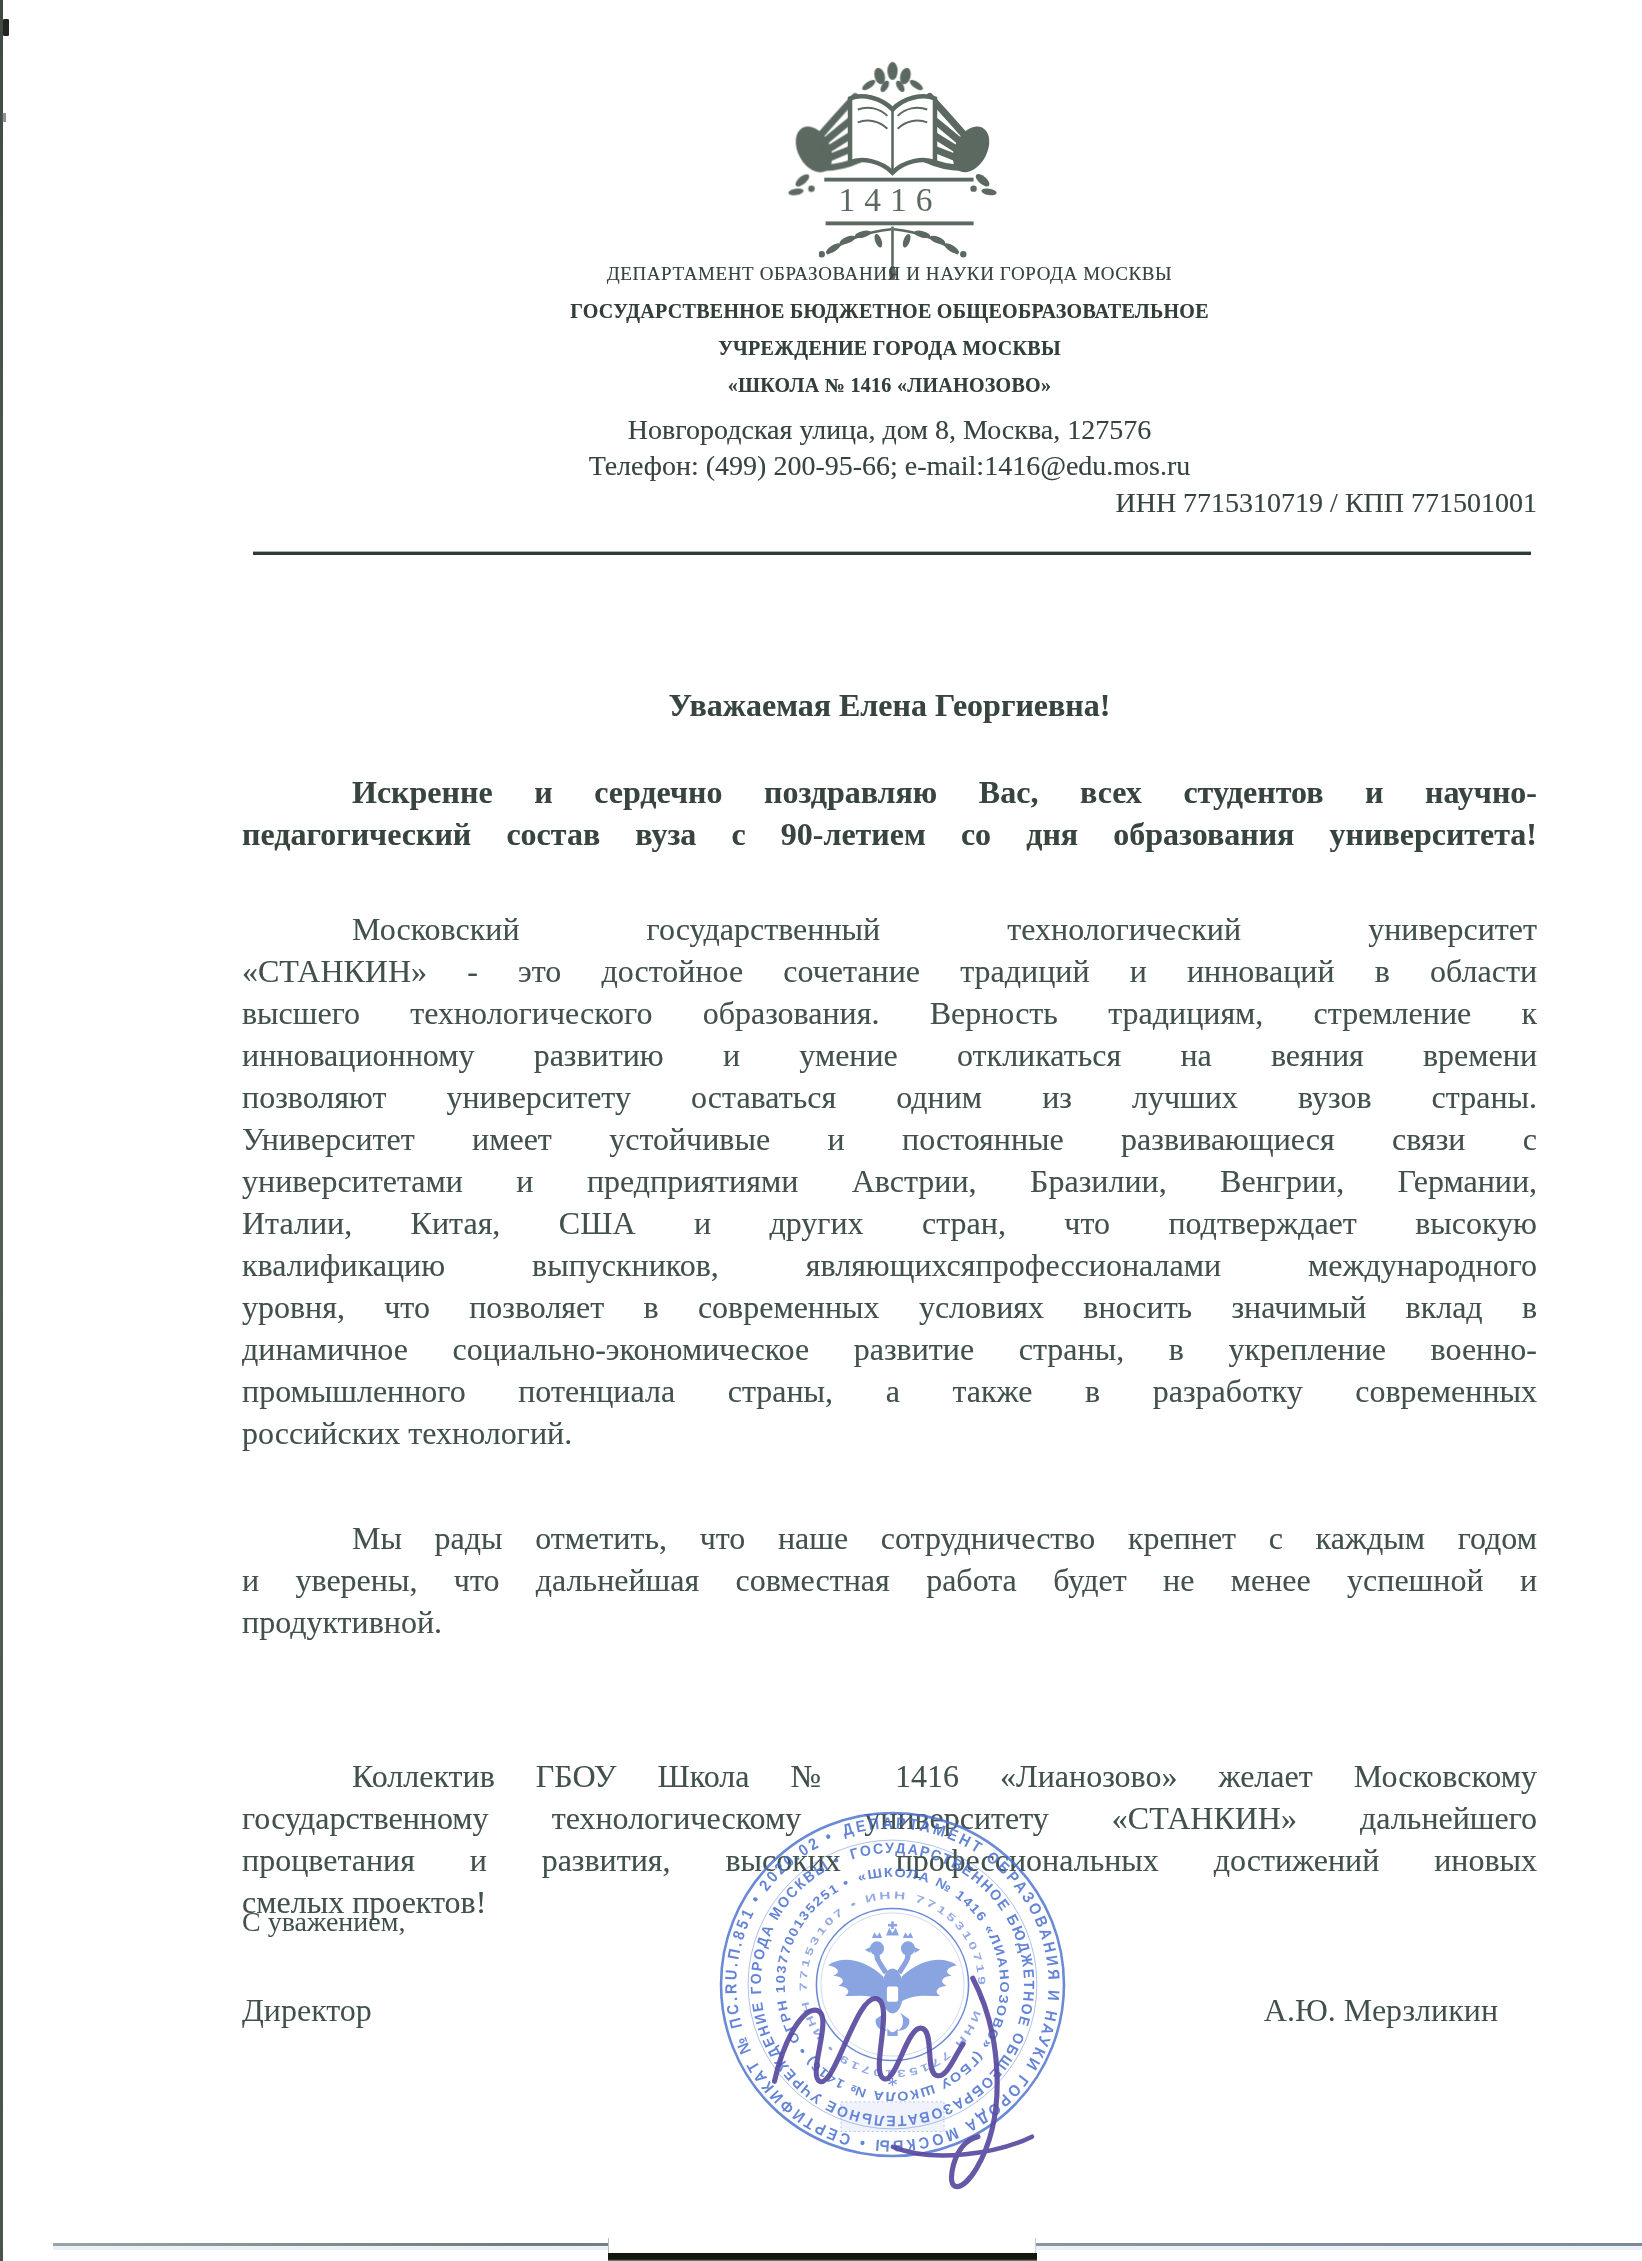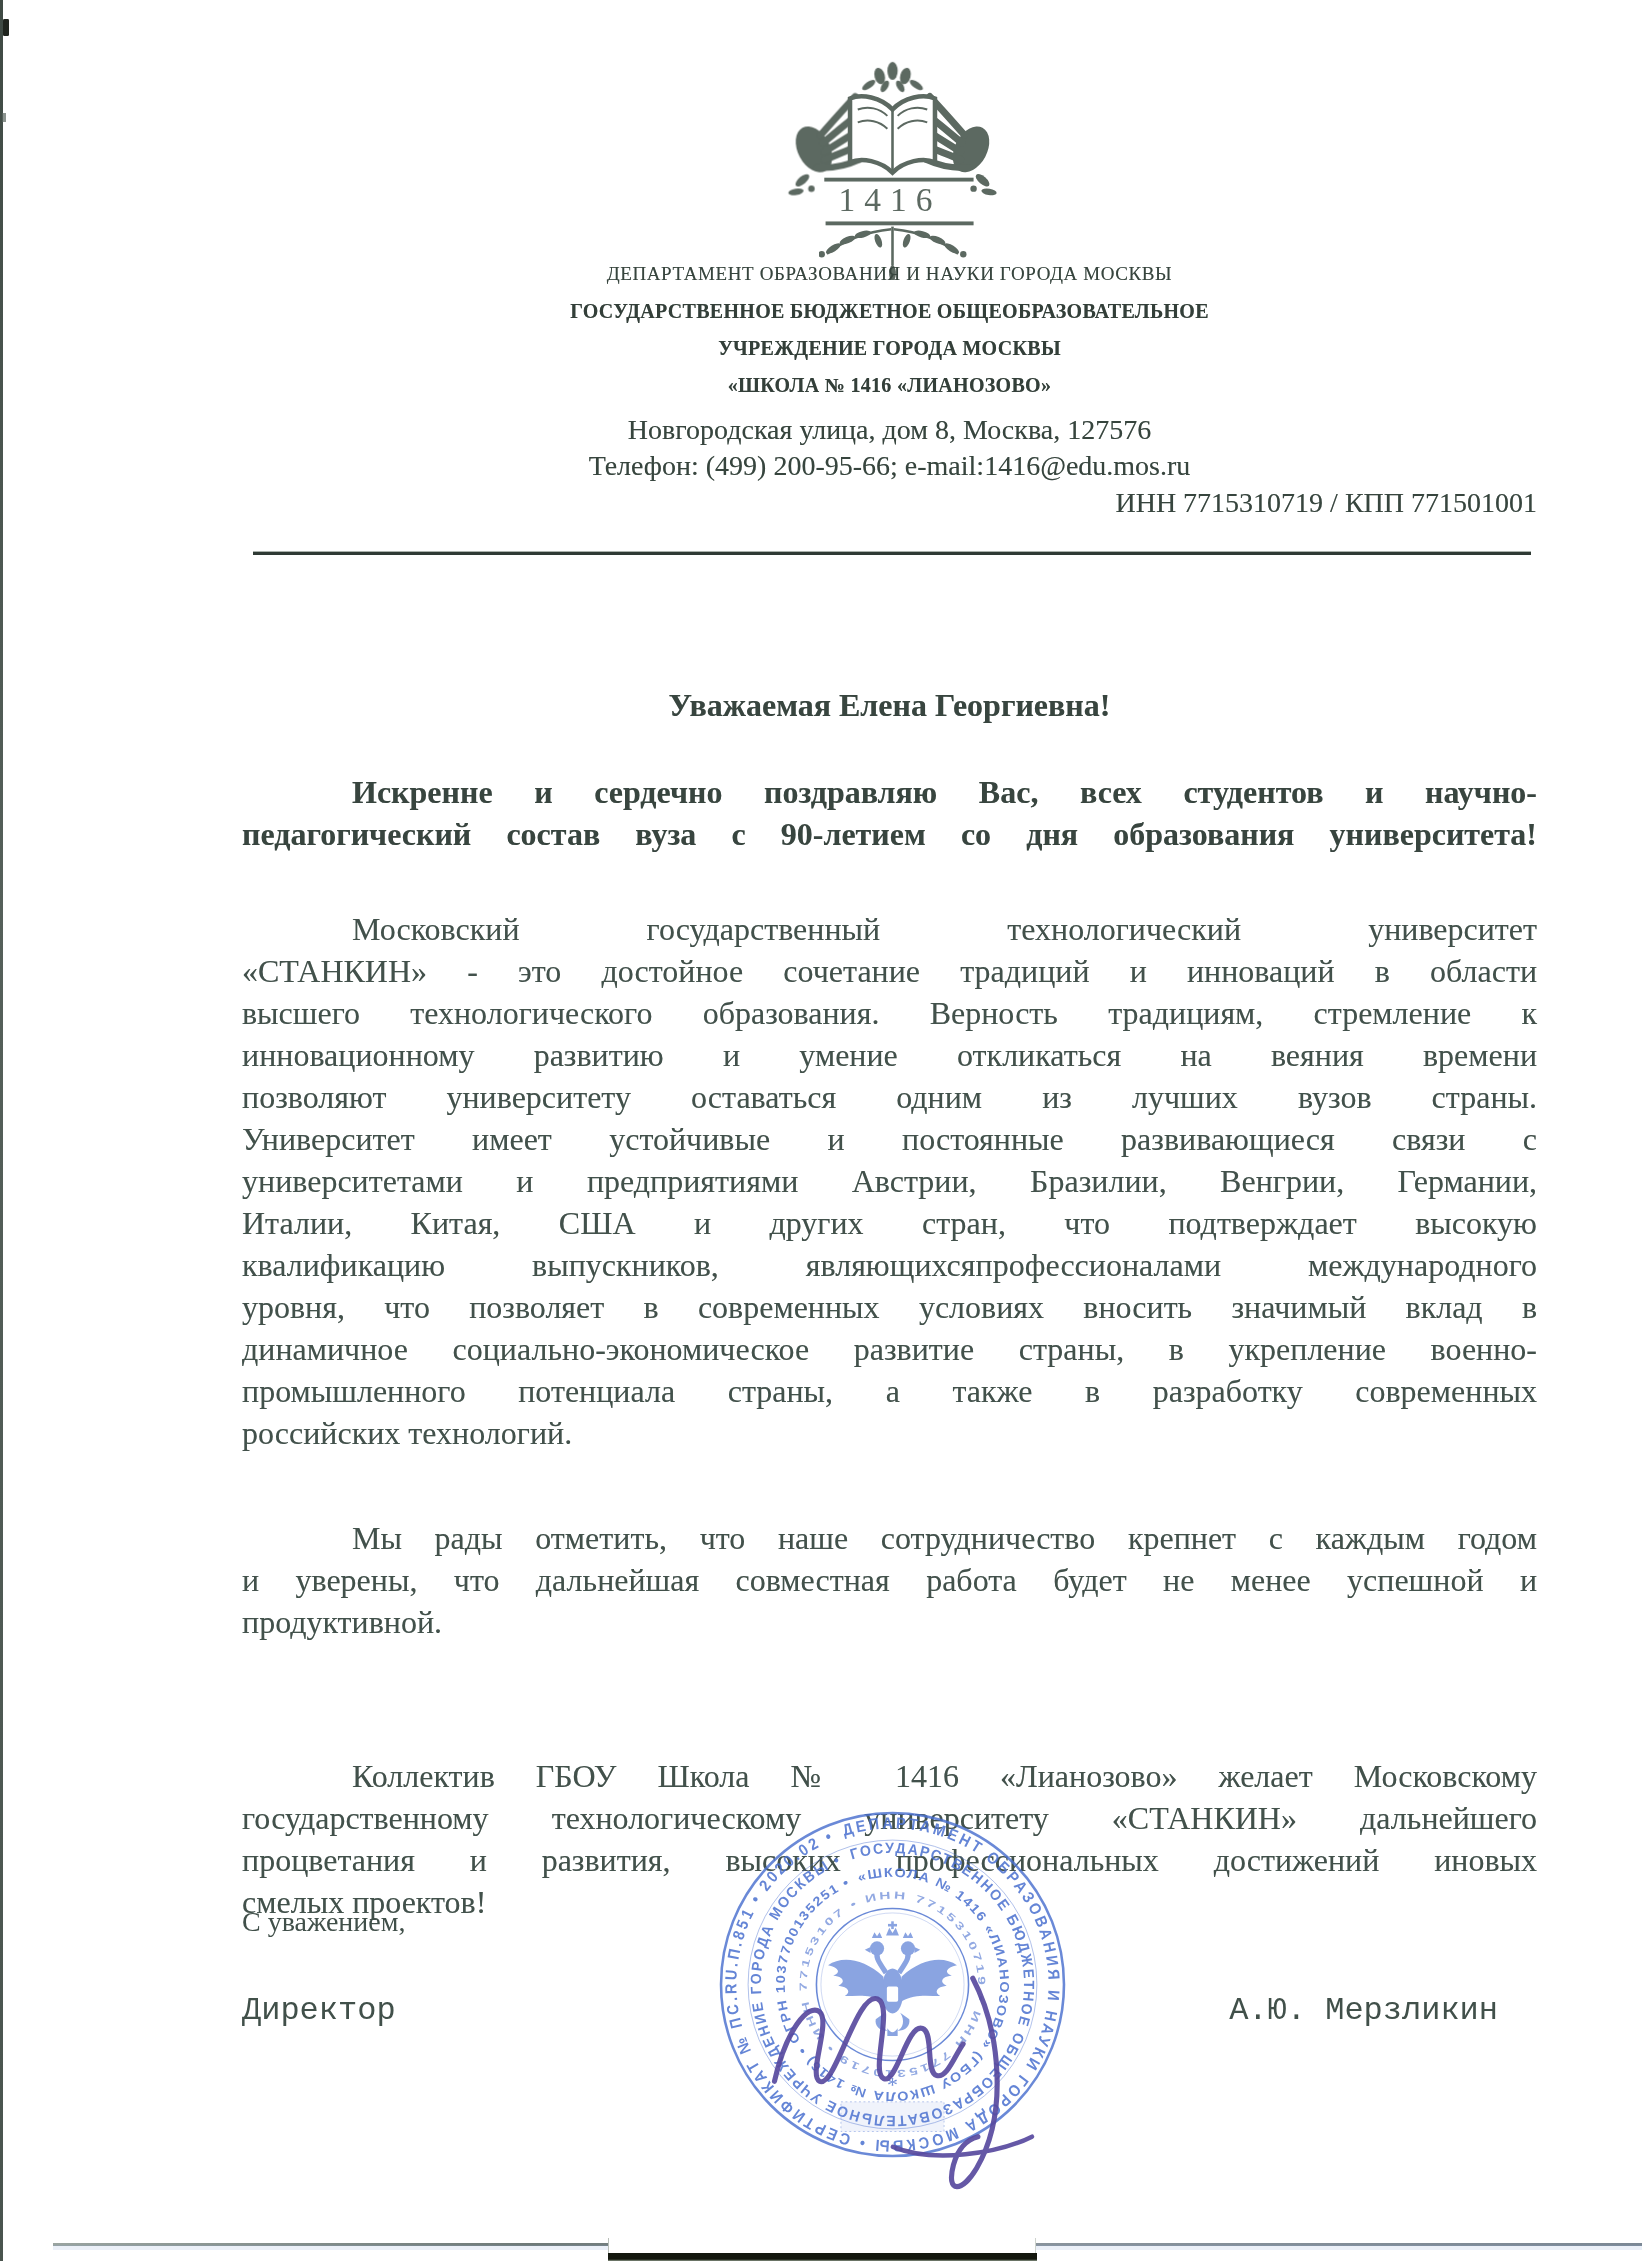--- a/index.html
+++ b/index.html
@@ -37,21 +37,21 @@
     text-shadow:0 0 0.6px rgba(66,81,75,.35);}
   .line{width:100%;}
   .j{text-align:justify;text-align-last:justify;}
   .ind{text-indent:110px;}
   .b{font-weight:bold;color:#38453f;}
   .salut{top:687px;left:242px;width:1295px;text-align:center;font-size:32px;line-height:37px;
     font-weight:bold;color:#38453f;text-shadow:0 0 0.6px rgba(56,69,63,.4);}
   .p1{top:771px;} .p2{top:908px;} .p3{top:1517px;} .p4{top:1755px;}
   .closing{top:1903px;left:242px;font-size:28px;line-height:37px;}
   .signrow{top:1992px;left:242px;width:1295px;display:flex;justify-content:space-between;
-    font-size:32px;line-height:37px;font-family:Liberation Mono, monospace;}
+    font-size:32px;line-height:37px;}
   .signer-name{margin-right:39px;}
   
   .logo{left:783px;top:58px;width:219px;height:222px;}
   .stampbox{left:712px;top:1804px;width:361px;height:361px;}
   .sigbox{left:741px;top:1946px;width:309px;height:277px;}
   svg{display:block;}
   svg text{font-family:"Liberation Serif","DejaVu Serif",serif;}
   .stamp-ring-text{font-family:"Liberation Sans","DejaVu Sans",sans-serif;font-weight:bold;}
 </style>
 </head>

